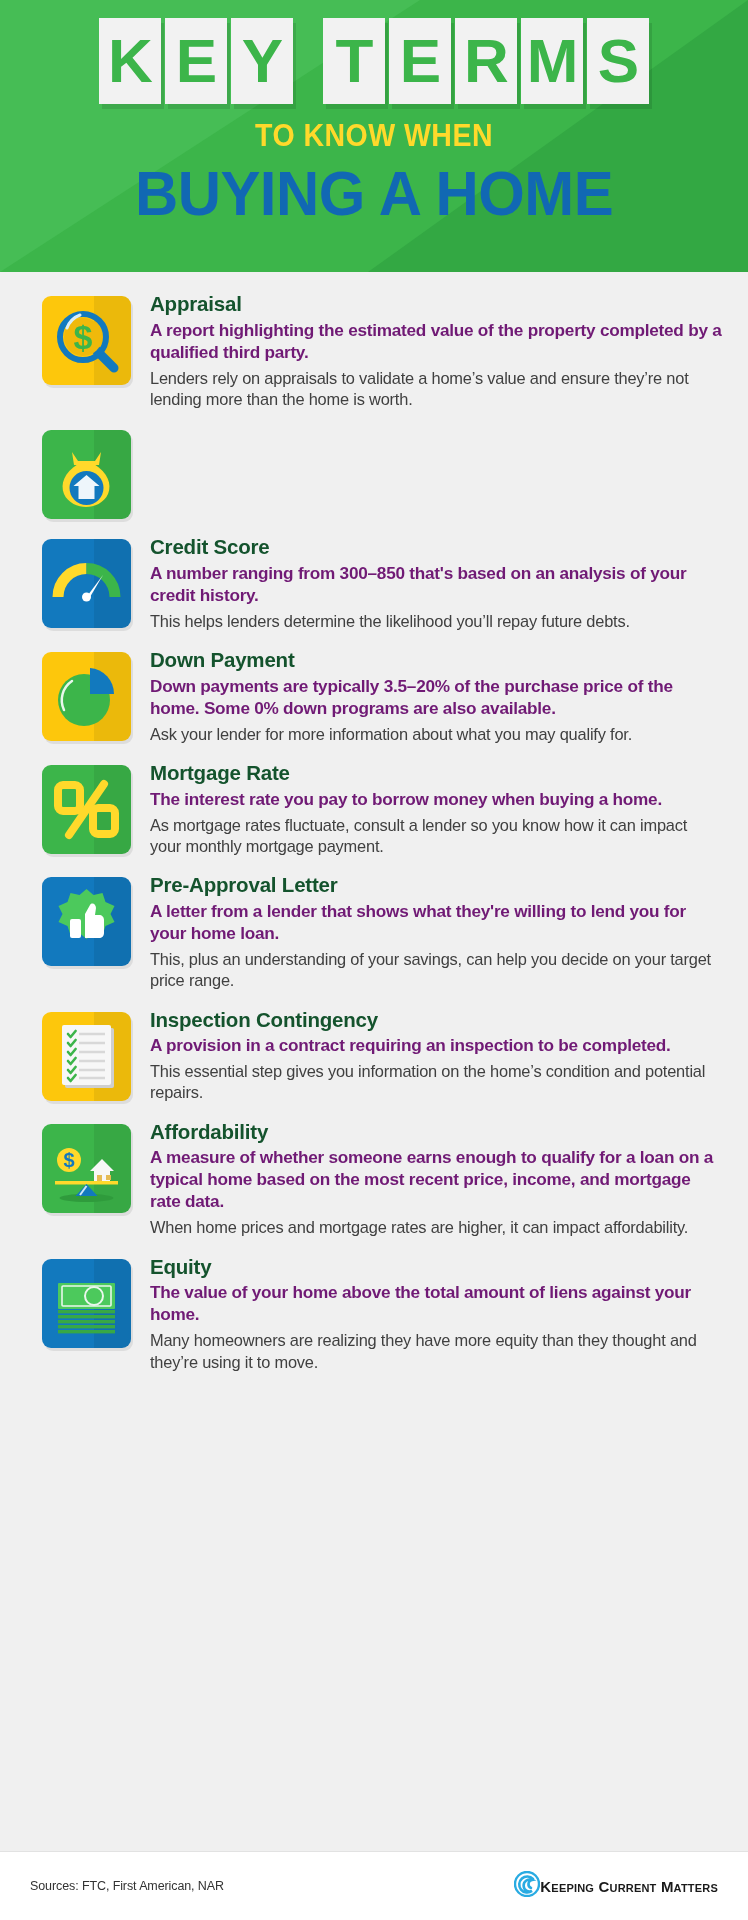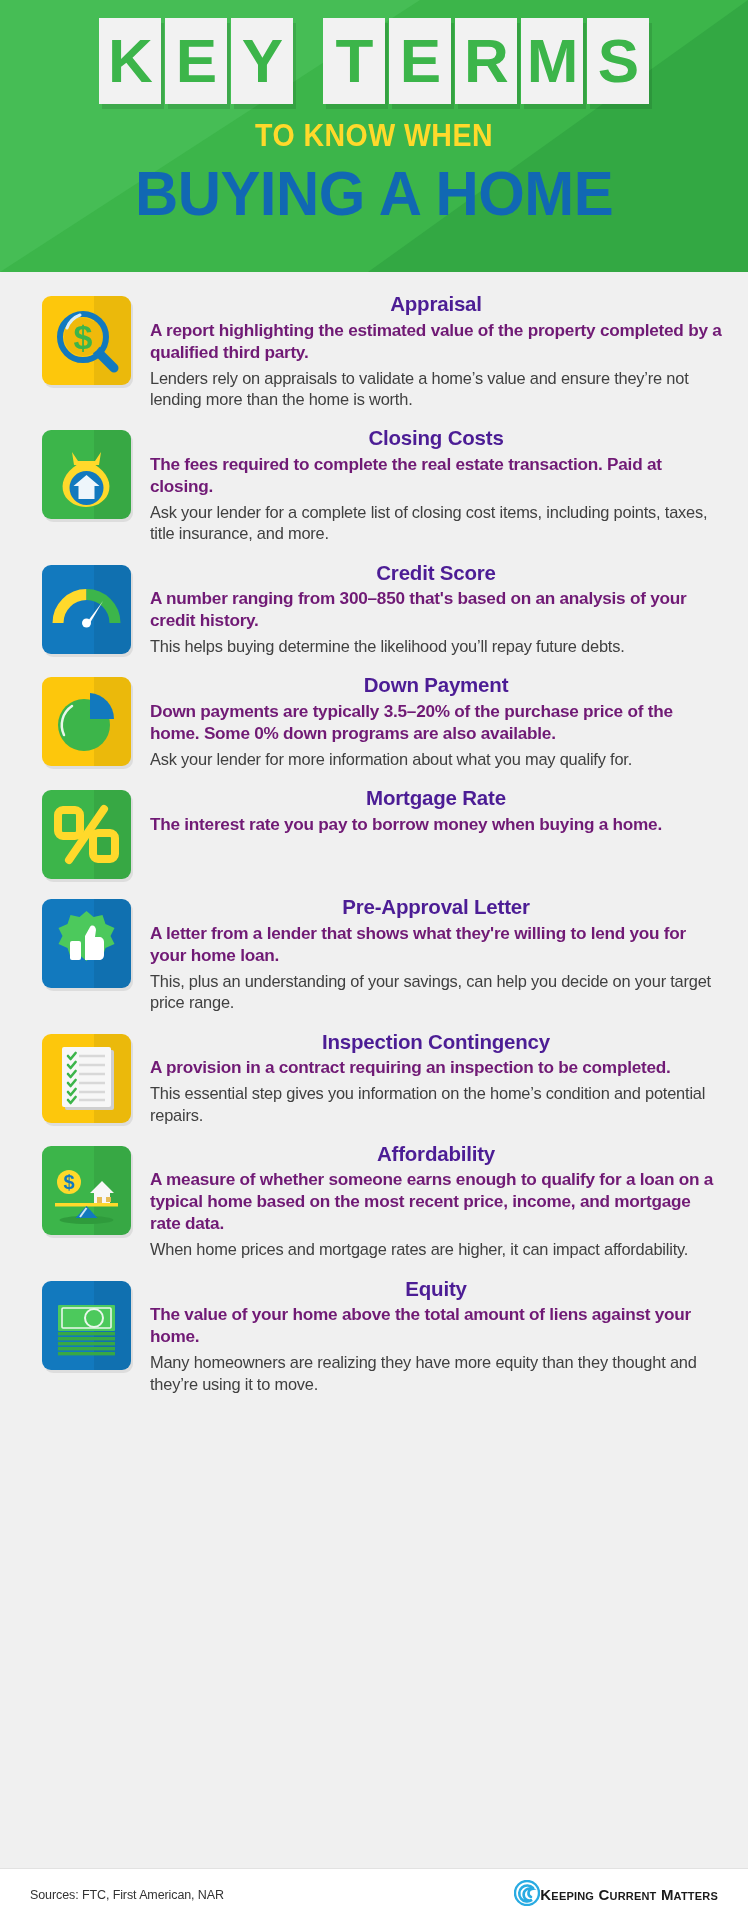--- a/index.html
+++ b/index.html
@@ -106,27 +106,26 @@
   .icon-box .shade {
     position: absolute;
     top: 0; right: 0; bottom: 0;
     width: 42%;
     background: rgba(0,0,0,0.07);
   }
   .icon-box svg { position: absolute; inset: 0; }
 
   .text-col { flex: 1; padding-left: 12px; padding-top: 2px; }
   .term-title {
-    color: #4c1d95;
+    color: #14532d;
     font-weight: bold;
     font-size: 20.5px;
     line-height: 1.15;
     margin-bottom: 3px;
     letter-spacing: -0.2px;
-    text-align: center;
   }
   .term-lead {
     color: #701a75;
     font-weight: bold;
     font-size: 17.2px;
     line-height: 1.28;
     letter-spacing: -0.25px;
     margin-bottom: 5px;
   }
   .term-detail {
@@ -134,21 +133,21 @@
     font-weight: normal;
     font-size: 16.4px;
     line-height: 1.3;
     letter-spacing: -0.2px;
   }
 
   
   .footer {
     position: absolute;
     left: 0; right: 0; bottom: 0;
-    height: 52px;
+    height: 69px;
     background: #ffffff;
     border-top: 1px solid #e2e2e2;
     display: flex;
     align-items: center;
     justify-content: space-between;
     padding: 0 30px;
   }
   .sources {
     font-size: 12.5px;
     color: #333;
@@ -222,43 +221,38 @@
         <div class="icon-box" style="background:#3cb54a">
           <div class="shade"></div>
           <svg viewBox="0 0 89 89" width="89" height="89">
             <path d="M30 22 l6 9 h17 l6 -9 l-2 13 h-25 z" fill="#ffd92b"></path>
             <path d="M36 34 c-14 9 -18 20 -14 30 c4 9 14 13 22 13 c8 0 18 -4 22 -13 c4 -10 0 -21 -14 -30 z" fill="#ffd92b"></path>
             <circle cx="44.5" cy="58" r="17" fill="#1279be"></circle>
             <path d="M44.5 45 l13 11 h-5 v13 h-16 v-13 h-5 z" fill="#eef6fb"></path>
           </svg>
         </div>
       </div>
-      <div class="text-col">
-        <div class="term-title">Closing Costs</div>
-        <div class="term-lead">The fees required to complete the real estate transaction. Paid at closing.</div>
-        <div class="term-detail">Ask your lender for a complete list of closing cost items, including points, taxes, title insurance, and more.</div>
-      </div>
     </div>
 
     <div class="entry">
       <div class="icon-col">
         <div class="icon-box" style="background:#1279be">
           <div class="shade"></div>
           <svg viewBox="0 0 89 89" width="89" height="89">
             <path d="M16 58 a28.5 28.5 0 0 1 28.5 -28.5" fill="none" stroke="#ffd92b" stroke-width="11"></path>
             <path d="M44.5 29.5 a28.5 28.5 0 0 1 28.5 28.5" fill="none" stroke="#3cb54a" stroke-width="11"></path>
             <path d="M44.5 58 L61 36 L48 58 Z" fill="#ffffff"></path>
             <circle cx="44.5" cy="58" r="4.5" fill="#ffffff"></circle>
           </svg>
         </div>
       </div>
       <div class="text-col">
         <div class="term-title">Credit Score</div>
         <div class="term-lead">A number ranging from 300–850 that's based on an analysis of your credit history.</div>
-        <div class="term-detail">This helps buying determine the likelihood you’ll repay future debts.</div>
+        <div class="term-detail">This helps lenders determine the likelihood you’ll repay future debts.</div>
       </div>
     </div>
 
     <div class="entry">
       <div class="icon-col">
         <div class="icon-box" style="background:#fdc70c">
           <div class="shade"></div>
           <svg viewBox="0 0 89 89" width="89" height="89">
             <circle cx="42" cy="48" r="26" fill="#3cb54a"></circle>
             <path d="M48 42 L48 16 A26 26 0 0 1 72 42 Z" fill="#1279be"></path>
@@ -280,20 +274,21 @@
           <svg viewBox="0 0 89 89" width="89" height="89">
             <rect x="16" y="20" width="22" height="26" rx="5" fill="none" stroke="#ffd92b" stroke-width="8"></rect>
             <rect x="51" y="43" width="22" height="26" rx="5" fill="none" stroke="#ffd92b" stroke-width="8"></rect>
             <line x1="62" y1="19" x2="27" y2="70" stroke="#ffd92b" stroke-width="8" stroke-linecap="round"></line>
           </svg>
         </div>
       </div>
       <div class="text-col">
         <div class="term-title">Mortgage Rate</div>
         <div class="term-lead">The interest rate you pay to borrow money when buying a home.</div>
+        <div class="term-detail">As mortgage rates fluctuate, consult a lender so you know how it can impact your monthly mortgage payment.</div>
       </div>
     </div>
 
     <div class="entry">
       <div class="icon-col">
         <div class="icon-box" style="background:#1279be">
           <div class="shade"></div>
           <svg viewBox="0 0 89 89" width="89" height="89">
             <path d="M44.5 12 l7 6 l9 -2 l3 9 l9 4 l-4 8 l4 8 l-9 4 l-3 9 l-9 -2 l-7 6 l-7 -6 l-9 2 l-3 -9 l-9 -4 l4 -8 l-4 -8 l9 -4 l3 -9 l9 2 z" fill="#4cc95c"></path>
             <rect x="28" y="42" width="11" height="19" rx="2" fill="#ffffff"></rect>

